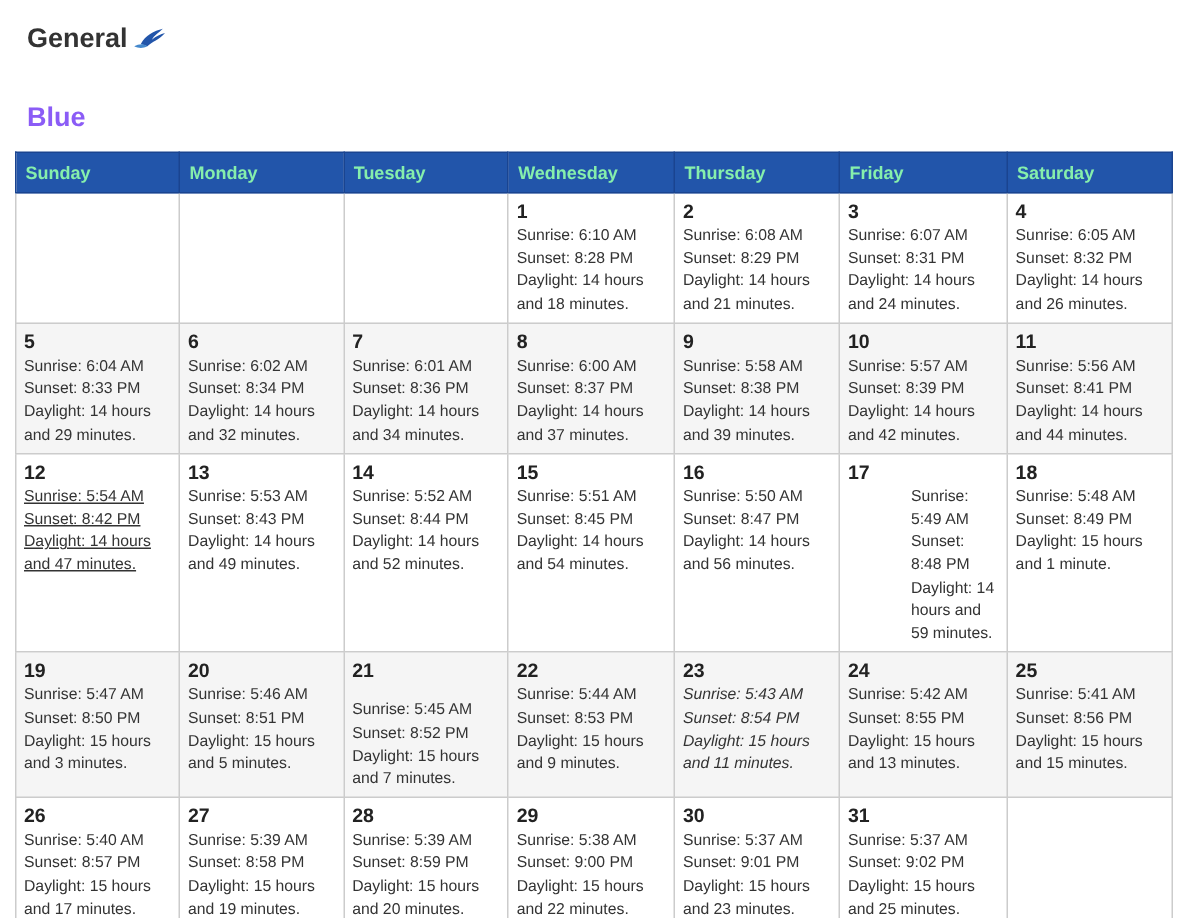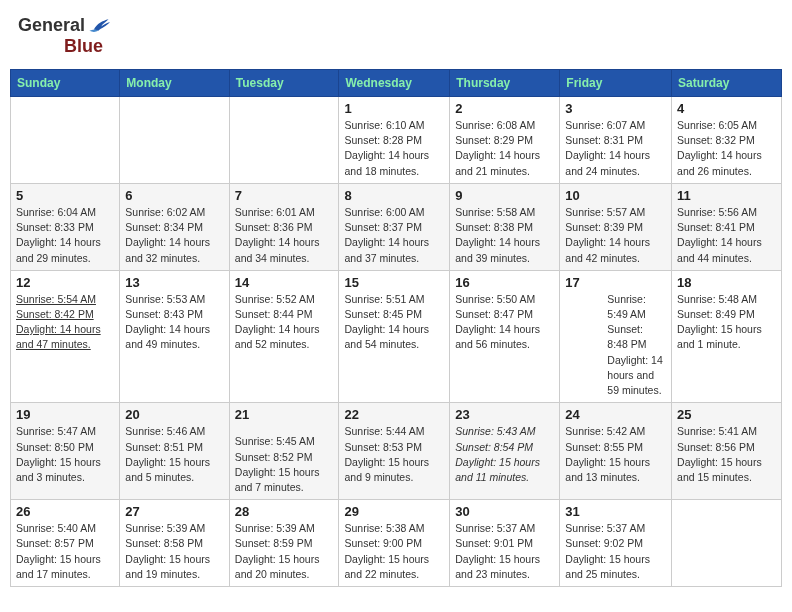--- a/index.html
+++ b/index.html
@@ -71,40 +71,41 @@
       font-size: 10.5px;
       line-height: 1.45;
     }
     .empty-cell {
       background: #f9f9f9;
     }
     .logo-wrapper {
       display: flex;
       flex-direction: column;
       align-items: flex-start;
+      gap: 32px;
     }
     .logo-line1 {
       display: flex;
       align-items: center;
     }
   </style>
 </head>
 <body>
 
 <div class="header">
   <div class="logo-wrapper">
     <div class="logo-line1">
       <span style="font-size:18px;font-weight:bold;color:#333;">General</span>
       <svg class="logo-icon" viewBox="0 0 30 24" fill="none" xmlns="http://www.w3.org/2000/svg">
         <path d="M8 18 C12 10, 20 6, 28 4 C24 8, 20 10, 18 14 C22 11, 26 9, 30 8 C25 14, 18 16, 14 20 Z" fill="#2255aa"></path>
         <path d="M14 20 C10 22, 6 22, 2 20 C6 18, 10 17, 14 20Z" fill="#4488cc"></path>
       </svg>
     </div>
     <div>
-      <span style="font-size:18px;font-weight:bold;color:#7f1d1d;margin-left:46px;">Blue</span>
+      <span style="font-size:18px;font-weight:bold;color:#8b5cf6;">Blue</span>
     </div>
   </div>
   <div class="title-block">
     <div class="title-month"></div>
     <div class="title-location"></div>
   </div>
 </div>
 
 <table class="calendar-table">
   <thead>

